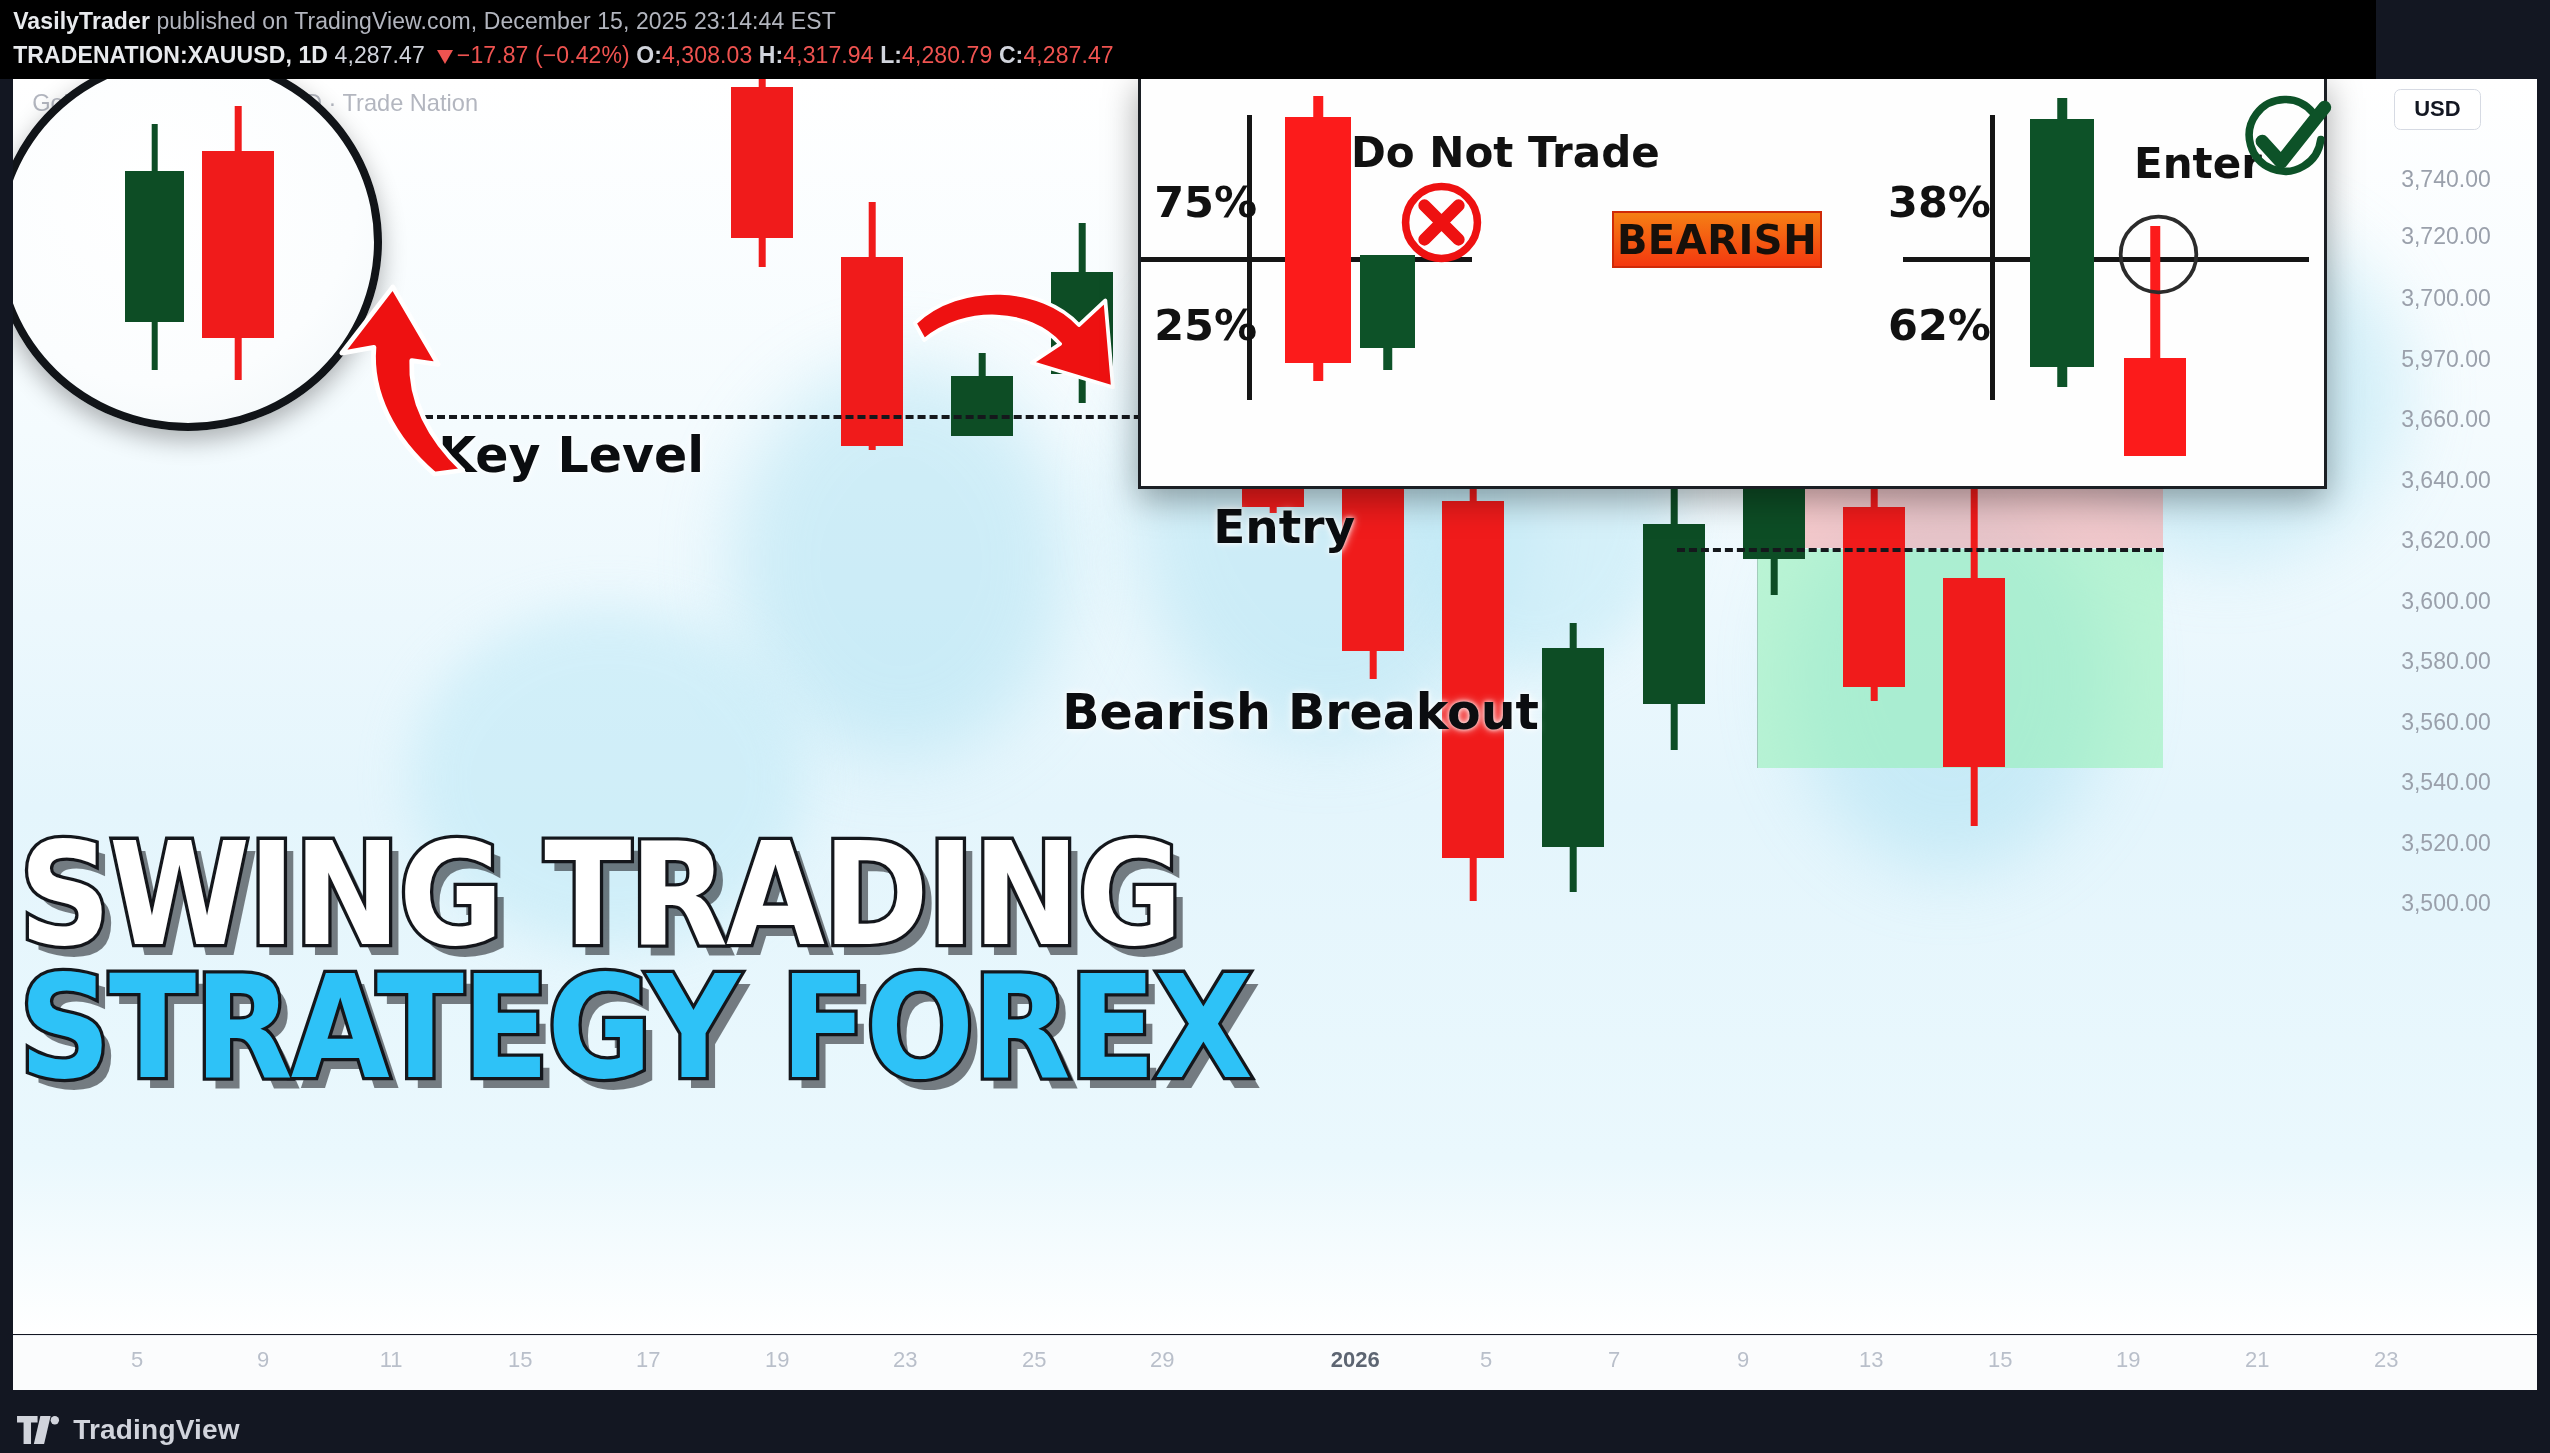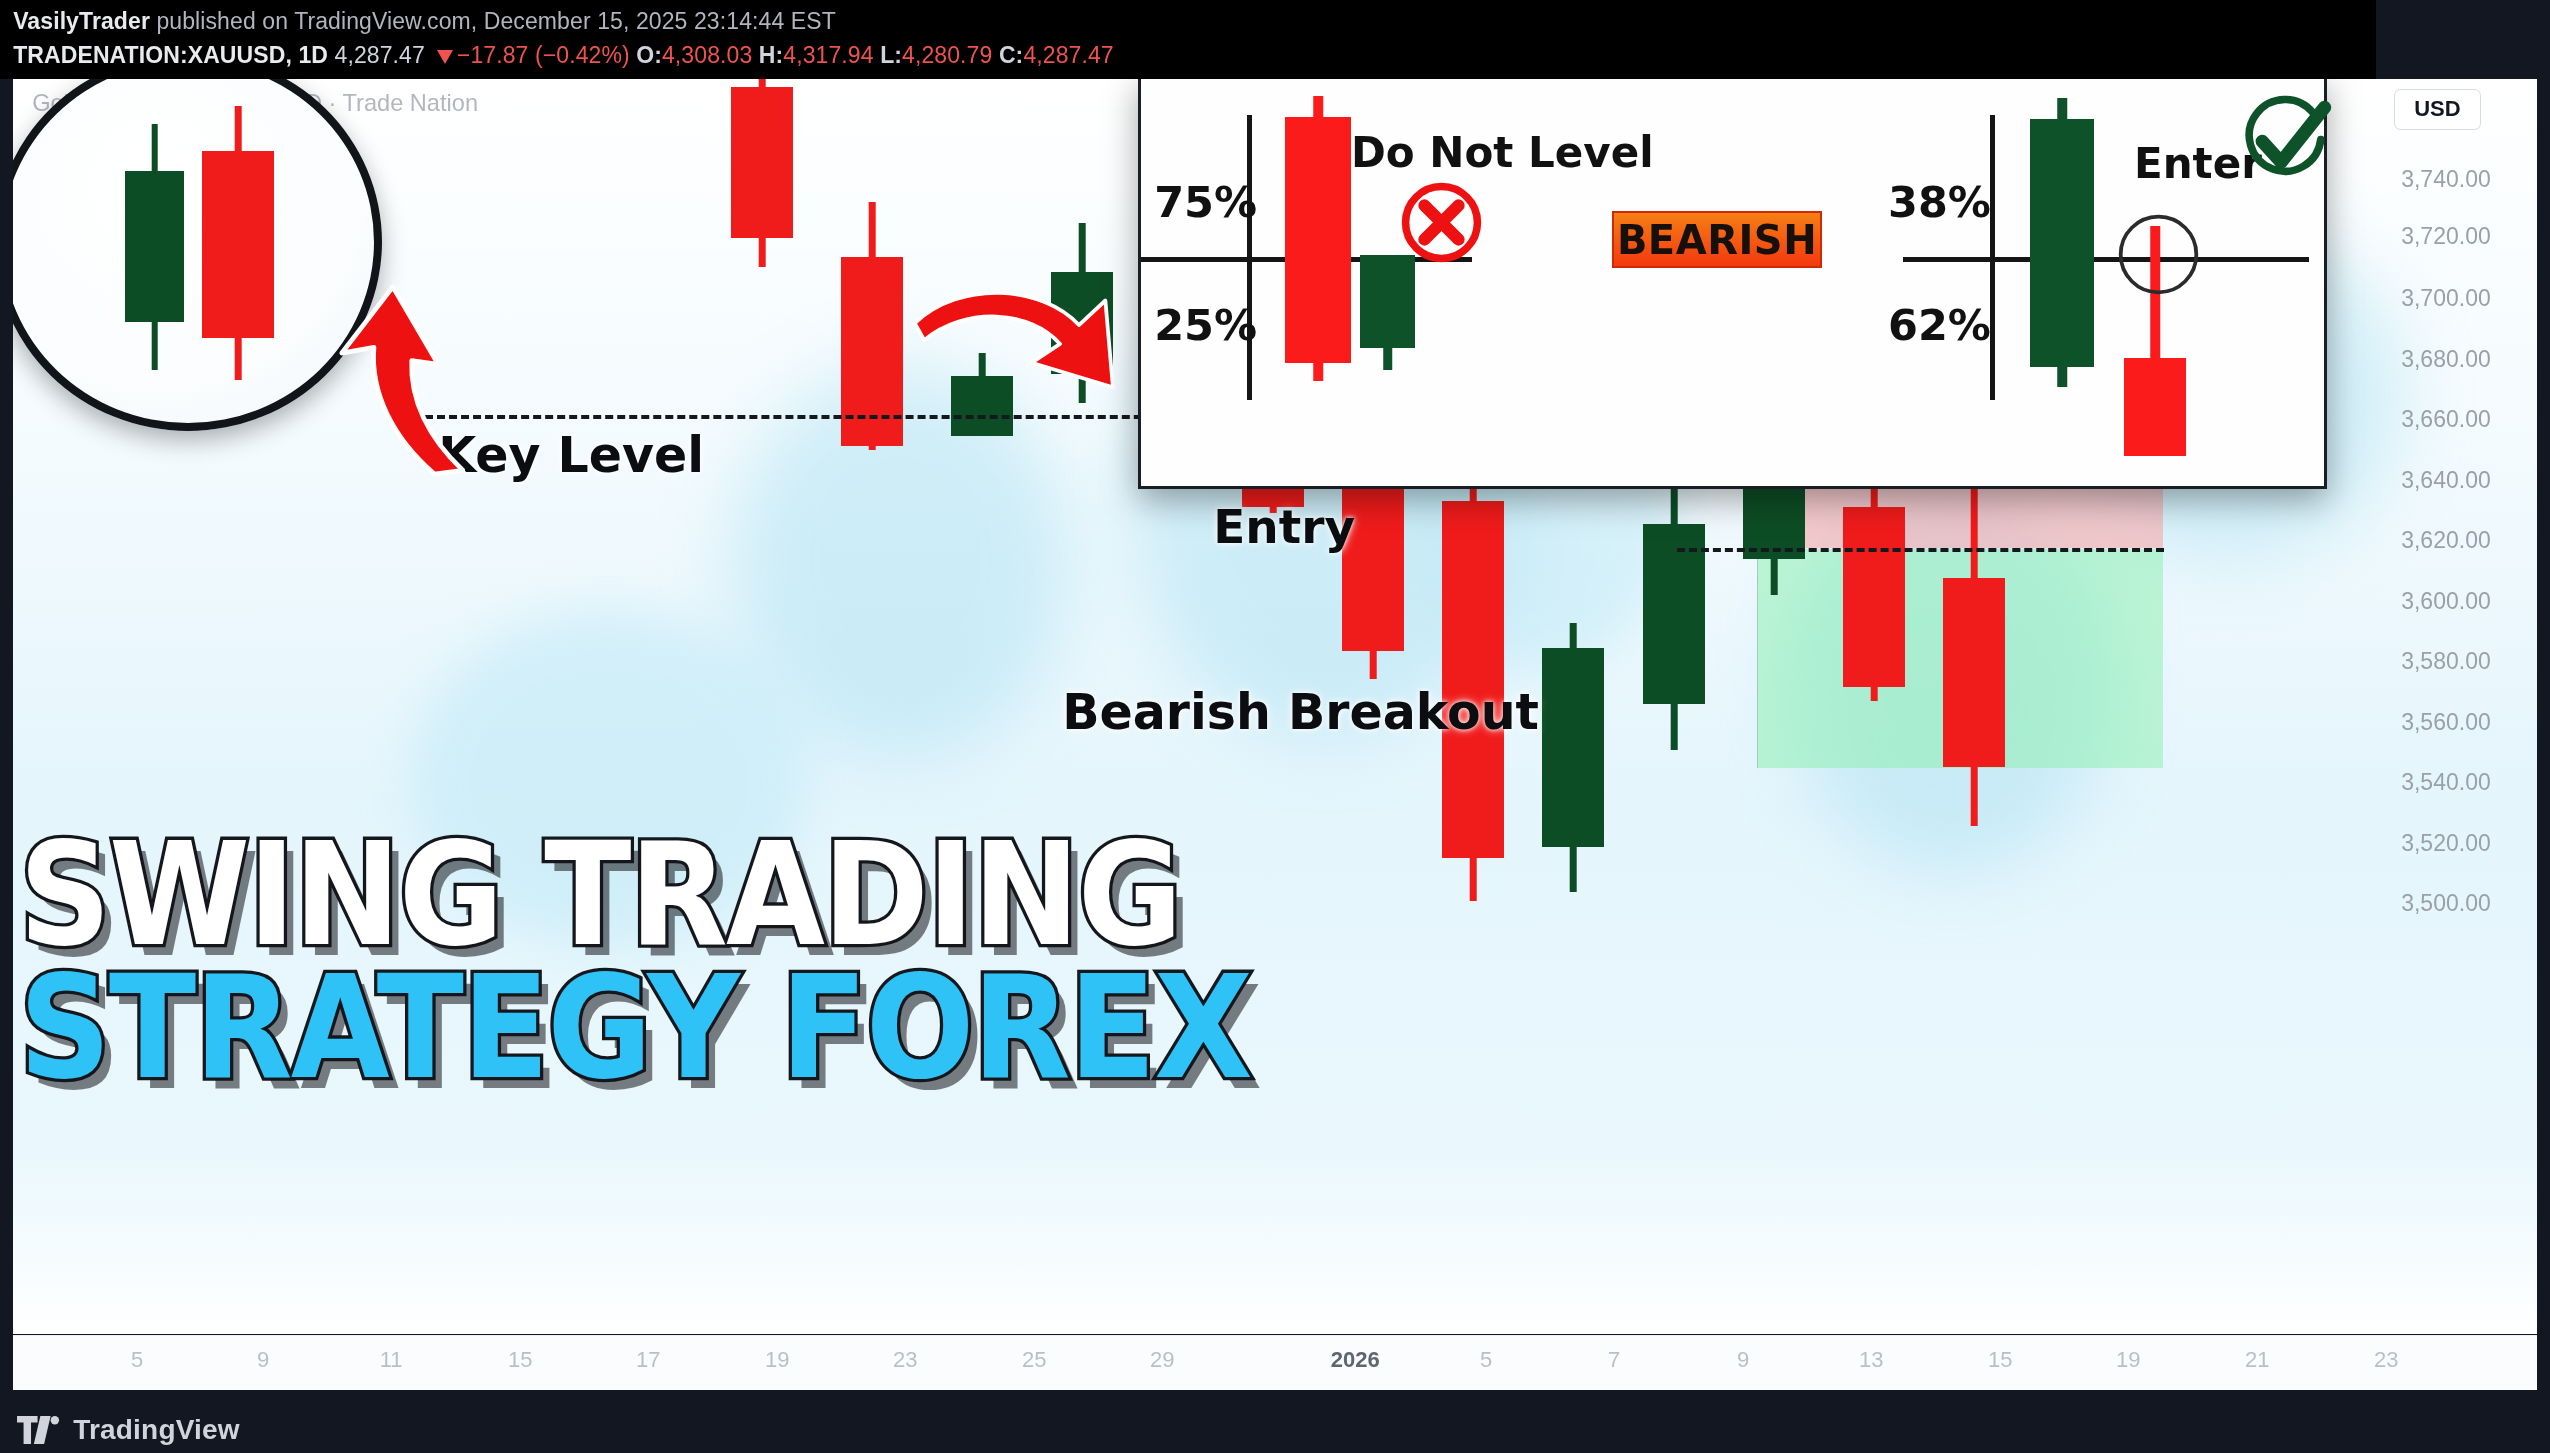--- a/index.html
+++ b/index.html
@@ -214,21 +214,21 @@
 
     <svg class="arrow-svg" style="left:898px; top:210px; width:217px; height:123px;" viewBox="0 0 230 130">
       <path d="M4 36 C52 -10 140 -4 178 38 L206 12 L214 104 L128 78 L158 58 C126 22 58 18 14 54 Z" fill="#ee1111" stroke="#ffffff" stroke-width="4" stroke-linejoin="round"></path>
     </svg>
 
     <div class="price-axis">
       <div class="usd-chip">USD</div>
       <div class="p-lbl" style="top:87px;">3,740.00</div>
       <div class="p-lbl" style="top:144px;">3,720.00</div>
       <div class="p-lbl" style="top:206px;">3,700.00</div>
-      <div class="p-lbl" style="top:267px;">3,680.00</div>
+      <div class="p-lbl" style="top:267px;">5,970.00</div>
       <div class="p-lbl" style="top:327px;">3,660.00</div>
       <div class="p-lbl" style="top:388px;">3,640.00</div>
       <div class="p-lbl" style="top:448px;">3,620.00</div>
       <div class="p-lbl" style="top:509px;">3,600.00</div>
       <div class="p-lbl" style="top:569px;">3,580.00</div>
       <div class="p-lbl" style="top:630px;text-align:right;">3,560.00</div>
       <div class="p-lbl" style="top:690px;">3,540.00</div>
       <div class="p-lbl" style="top:751px;">3,520.00</div>
       <div class="p-lbl" style="top:811px;">3,500.00</div>
     </div>
@@ -269,21 +269,21 @@
 
       <div class="ovl-cdl red" style="left:144px; top:17px; width:66px; height:285px;">
         <div class="w" style="top:0; height:285px;"></div>
           <div class="b" style="top:21px; height:246px;"></div>
       </div>
       <div class="ovl-cdl green" style="left:219px; top:176px; width:55px; height:115px;">
         <div class="w" style="top:0; height:115px;"></div>
           <div class="b" style="top:0px; height:93px;"></div>
       </div>
 
-      <div class="ovl-txt" style="left:210px; top:49px; font-size:42px;">Do Not Level</div>
+      <div class="ovl-txt" style="left:210px; top:49px; font-size:42px;">Do Not Trade</div>
       <svg style="position:absolute; left:257px; top:100px; width:87px; height:87px;" viewBox="0 0 92 92">
         <circle cx="46" cy="46" r="38" fill="none" stroke="#ee1111" stroke-width="8"></circle>
         <path d="M28 28 L64 64 M64 28 L28 64" stroke="#ee1111" stroke-width="13" stroke-linecap="round"></path>
       </svg>
 
       <div class="badge-bearish" style="left:471px; top:132px; width:210px; height:57px; font-size:40px;">BEARISH</div>
 
       <div class="ovl-axis-v" style="left:849px; top:36px;  height:285px;"></div>
       <div class="ovl-axis-h" style="left:762px; top:178px; width:406px;"></div>
       <div class="ovl-txt" style="left:747px; top:98px; font-size:43px;">38%</div>

